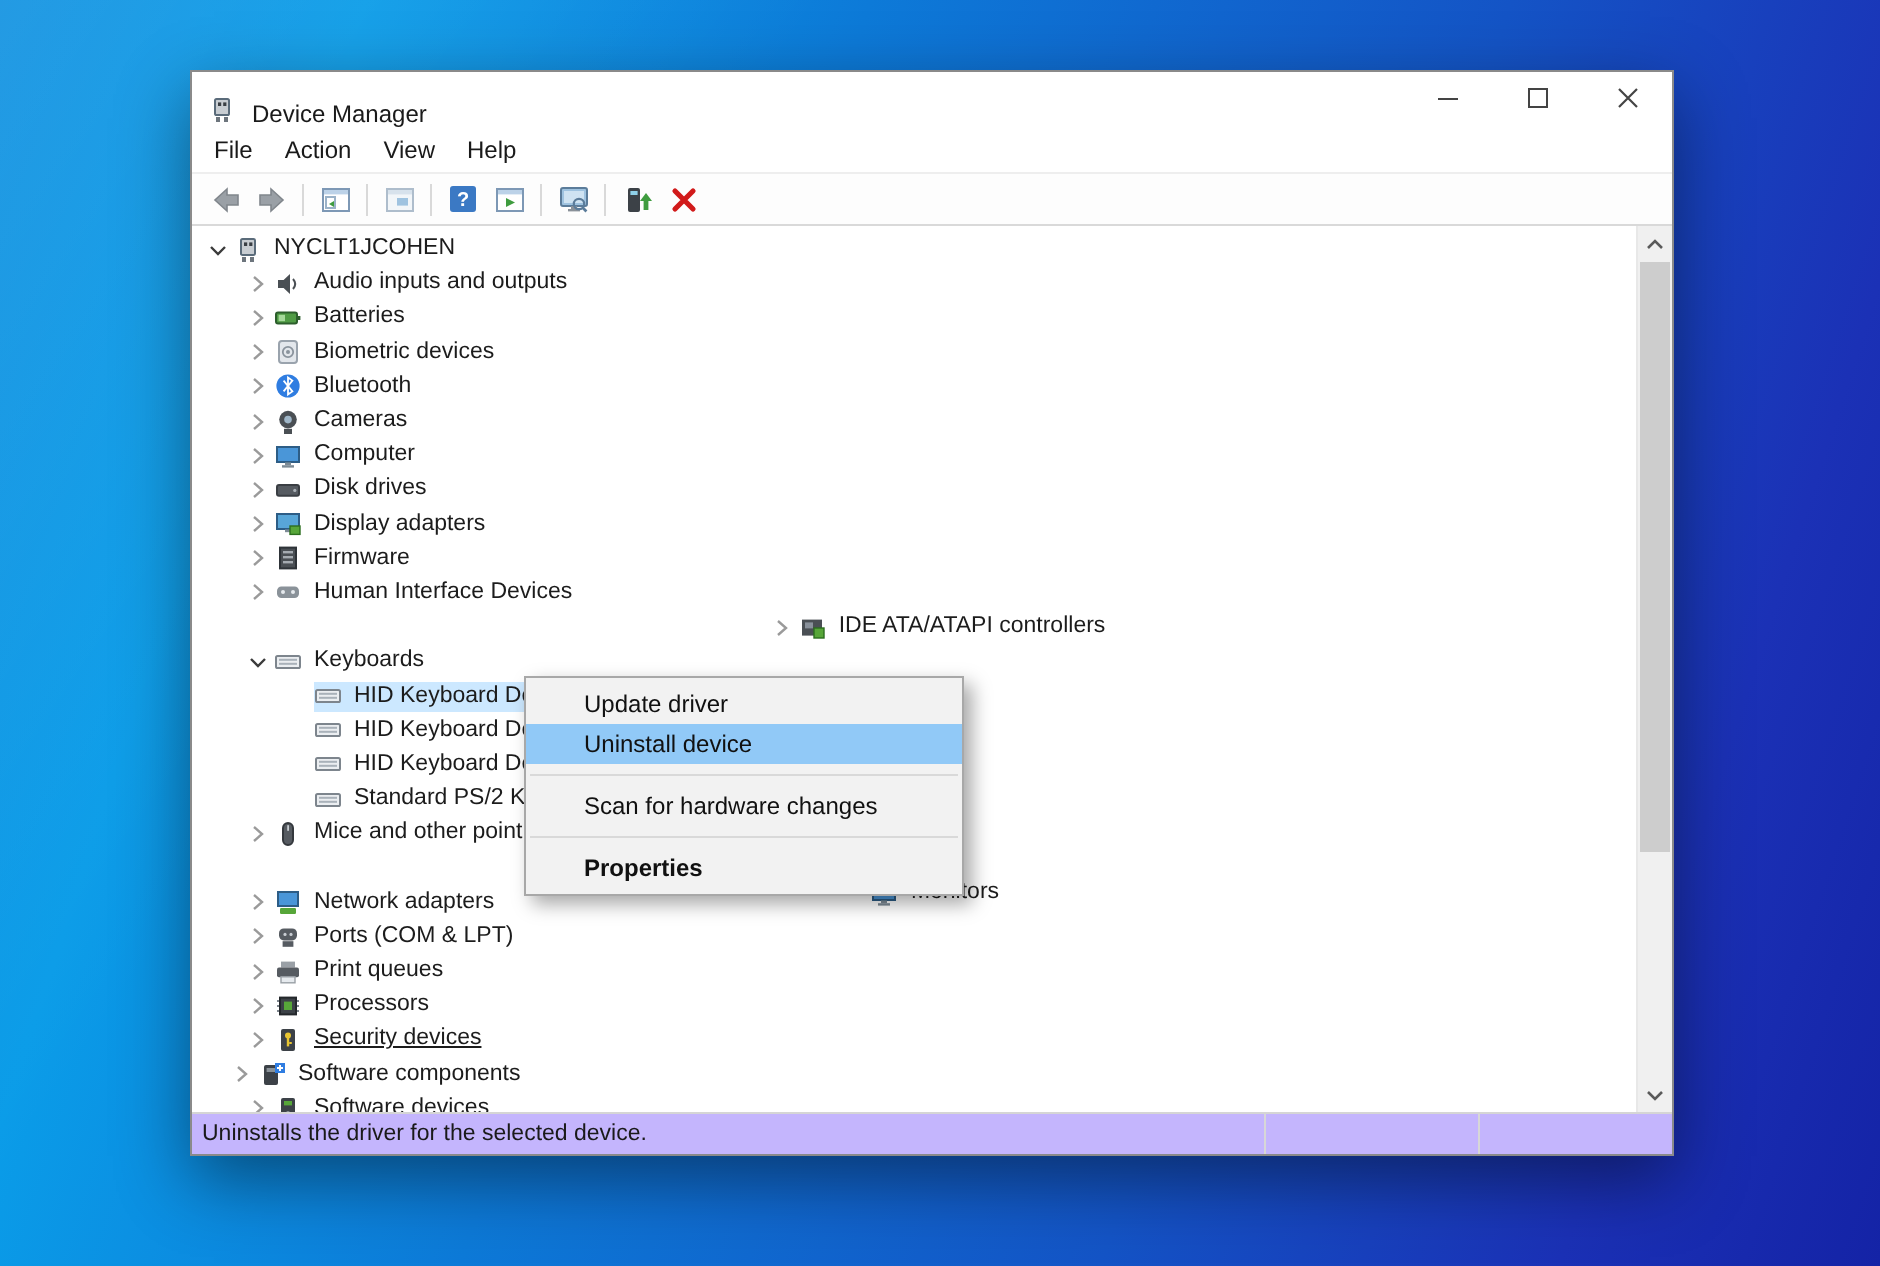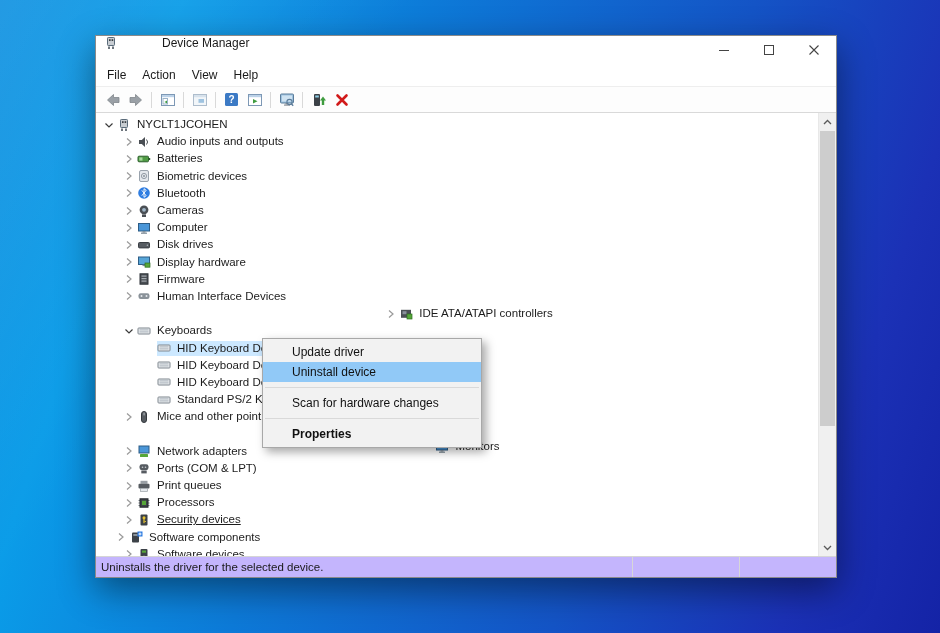--- a/index.html
+++ b/index.html
@@ -3,21 +3,21 @@
 <meta charset="utf-8">
 <style>
   html,body{margin:0;padding:0;}
   .desktop{position:relative;width:940px;height:633px;overflow:hidden;
     background:linear-gradient(108deg,#0b8fe0 0%,#0a9ce8 16%,#0d7ad8 38%,#1454c6 66%,#1b31b6 86%,#1423a6 100%);
     font-family:"Liberation Sans",sans-serif;}
   .desktop::after{content:"";position:absolute;inset:0;
     background:linear-gradient(125deg,rgba(255,255,255,.10) 0%,rgba(255,255,255,0) 30%);pointer-events:none;}
   .win{position:absolute;left:95px;top:35px;width:740px;height:541px;background:#fff;
     border:1px solid #8a8a8a;box-shadow:0 12px 34px rgba(0,0,0,.45);display:flex;flex-direction:column;z-index:2;}
-  .titlebar{height:28px;display:flex;align-items:flex-start;padding-left:8px;background:#fff;flex:0 0 auto;gap:36px;}
+  .titlebar{height:28px;display:flex;align-items:flex-end;padding-left:8px;background:#fff;flex:0 0 auto;}
   .title-ic{width:16px;height:16px;display:flex;}
   .title-tx{font-size:12px;color:#1a1a1a;margin-left:6px;}
   .tb-spacer{flex:1;}
   .cap-btn{width:45px;height:28px;display:flex;align-items:center;justify-content:center;}
   .menubar{height:22px;display:flex;align-items:center;padding-left:3px;background:#fff;font-size:12px;color:#1a1a1a;flex:0 0 auto;}
   .menubar .mi{padding:2px 8px;}
   .toolbar{height:25px;display:flex;align-items:center;padding-left:5px;background:#fdfdfd;
     border-top:1px solid #eeeeee;flex:0 0 auto;}
   .tbtn{width:21px;height:21px;display:flex;align-items:center;justify-content:center;margin:0 1px;}
   .tsep{width:1px;height:16px;background:#d9d9d9;margin:0 4px;}
@@ -320,21 +320,21 @@
               </svg>
             </span>
             <span class="nowrap">
               <span class="tic">
                 <svg width="14" height="14" viewBox="0 0 14 14">
                   <rect x="1.5" y="2" width="11" height="7.5" fill="#58a6d8" stroke="#2d5d86"></rect>
                   <rect x="5.5" y="9.7" width="3" height="1.4" fill="#7d8b96"></rect>
                   <rect x="8" y="8" width="5" height="4.2" fill="#57a639" stroke="#2c6e1e" stroke-width="0.7"></rect>
                 </svg>
               </span>
-              <span class="tlabel">Display hardware</span>
+              <span class="tlabel">Display adapters</span>
             </span>
           </div>
           <div class="trow" style="padding-left: 24px;">
             <span class="chev">
               <svg width="12" height="12" viewBox="0 0 12 12">
                 <polyline points="4,2.5 8,6 4,9.5" fill="none" stroke="#9a9a9a" stroke-width="1.2"></polyline>
               </svg>
             </span>
             <span class="nowrap">
               <span class="tic">

